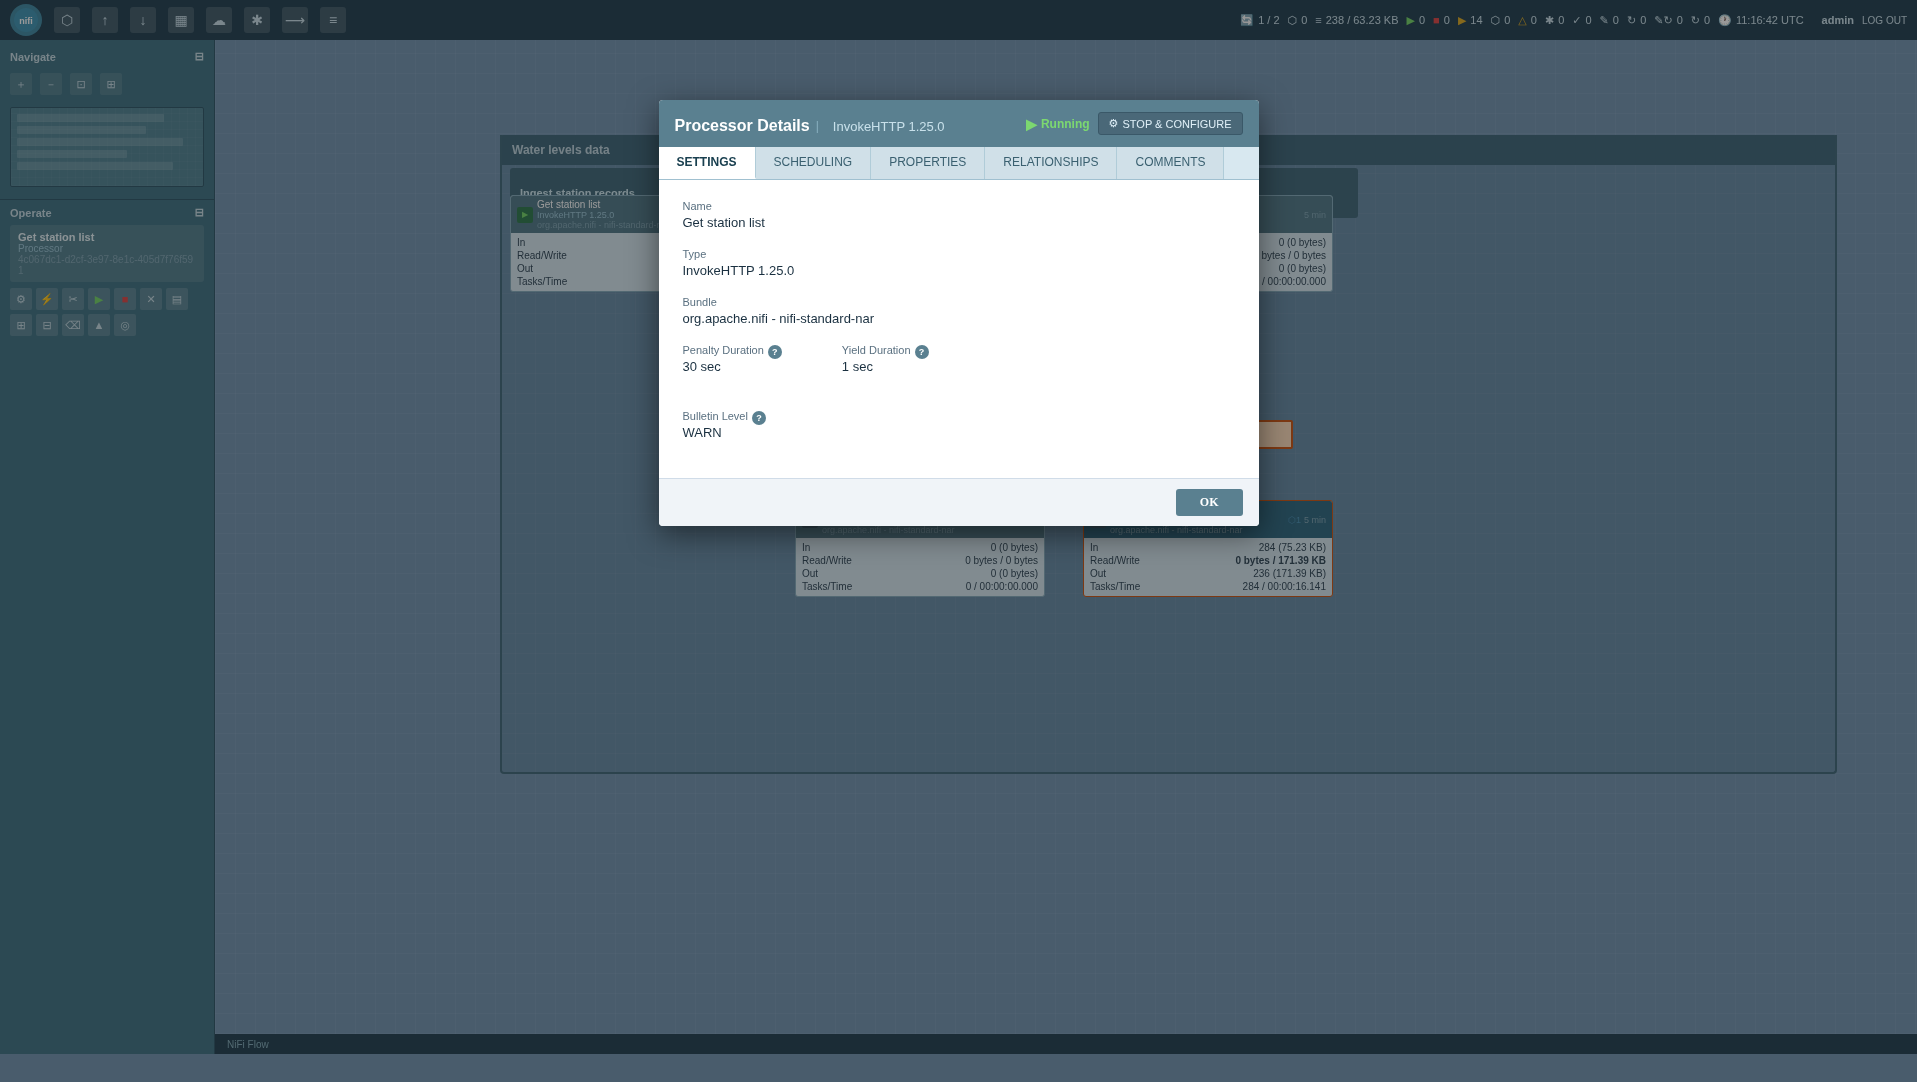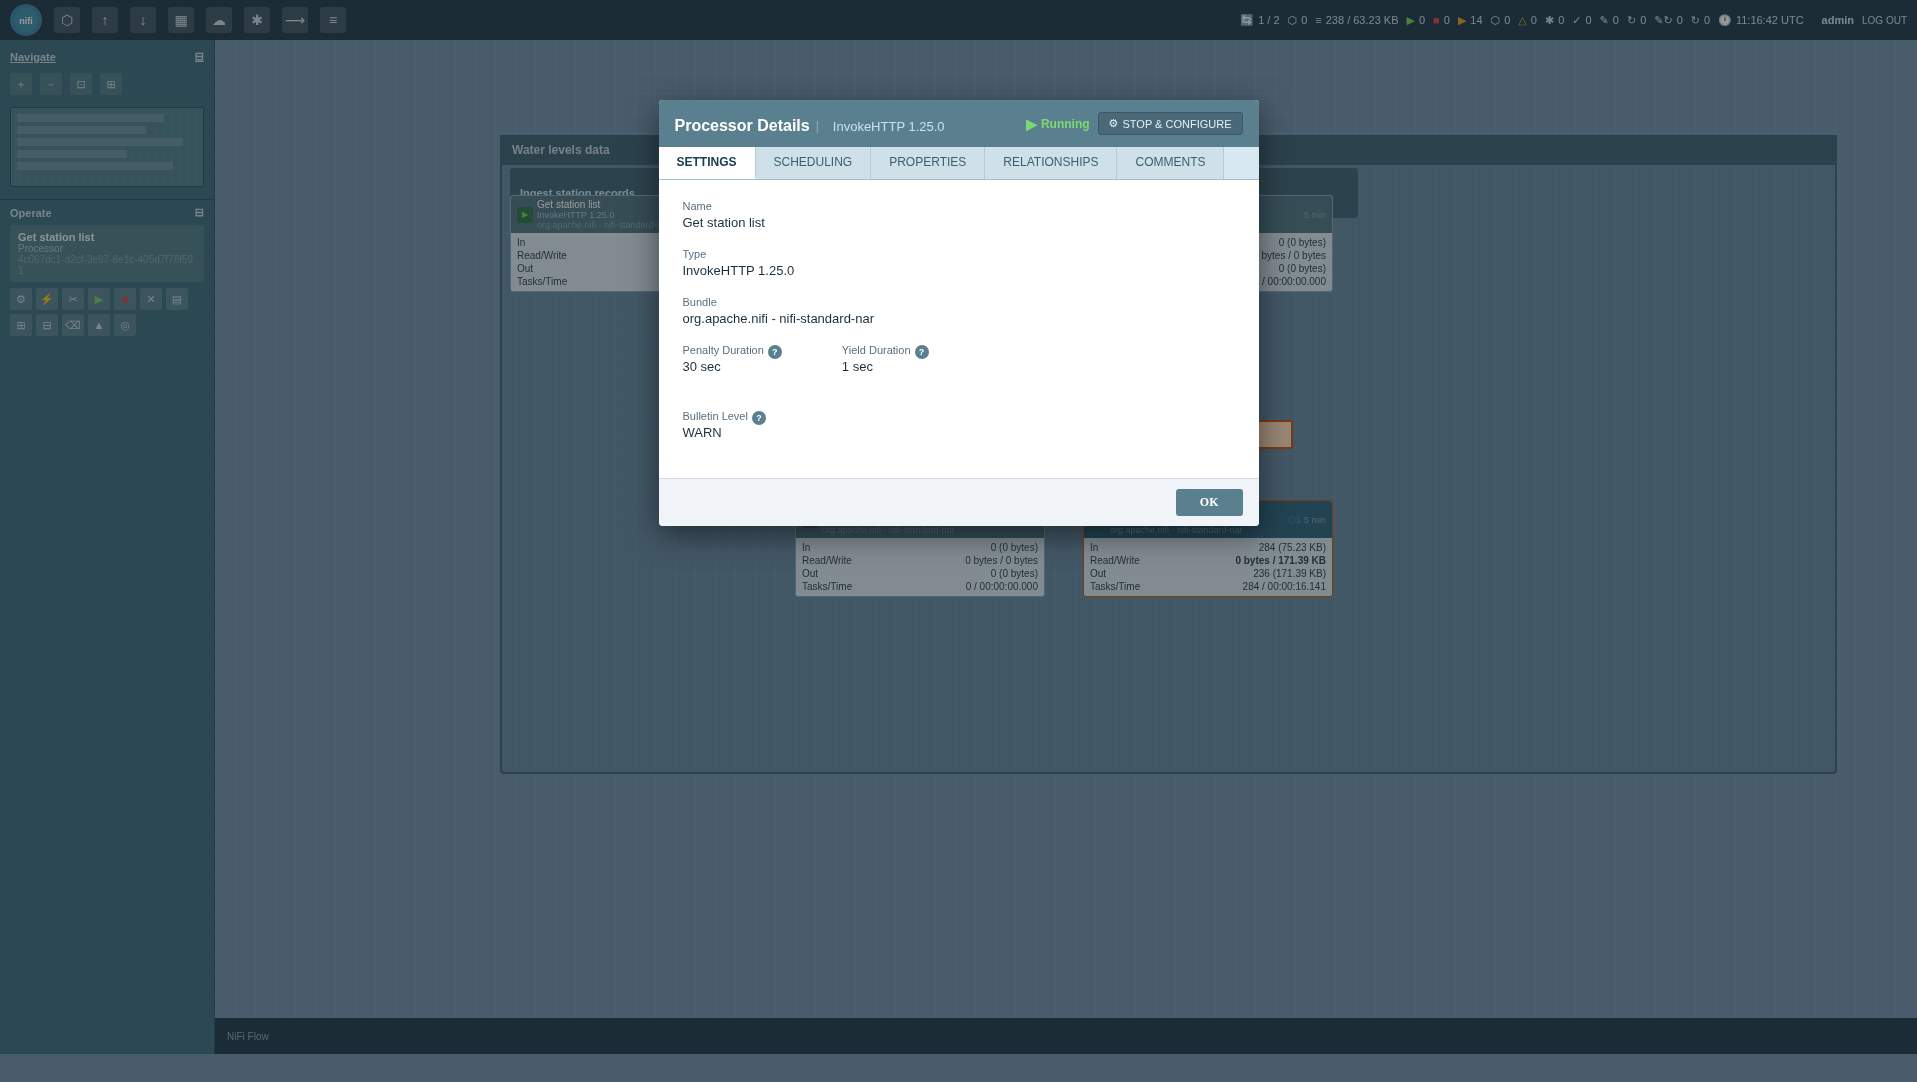--- a/index.html
+++ b/index.html
@@ -59,21 +59,20 @@
     .sidebar-section {
       border-bottom: 1px solid #3a6070;
       padding: 6px 0;
     }
     .sidebar-section-header {
       display: flex; justify-content: space-between; align-items: center;
       padding: 4px 10px;
       color: #c8dce5;
       font-size: 11px;
       font-weight: bold;
-      text-decoration: underline;
     }
     .sidebar-nav-icons {
       display: flex; gap: 8px; padding: 6px 10px;
     }
     .sidebar-nav-icon {
       width: 22px; height: 22px;
       background: rgba(255,255,255,0.1);
       border-radius: 2px;
       display: flex; align-items: center; justify-content: center;
       color: #c8dce5; font-size: 11px; cursor: pointer;
@@ -163,21 +162,21 @@
           transparent 20px
         );
       position: relative;
       overflow: hidden;
     }
 
     
     #bottom-bar {
       position: absolute;
       bottom: 0; left: 0; right: 0;
-      height: 36px;
+      height: 20px;
       background: #2d4a5a;
       display: flex; align-items: center;
       padding: 0 12px;
       color: #8ab0be; font-size: 10px;
     }
 
     
     #modal-overlay {
       position: absolute;
       top: 0; left: 0; right: 0; bottom: 0;

